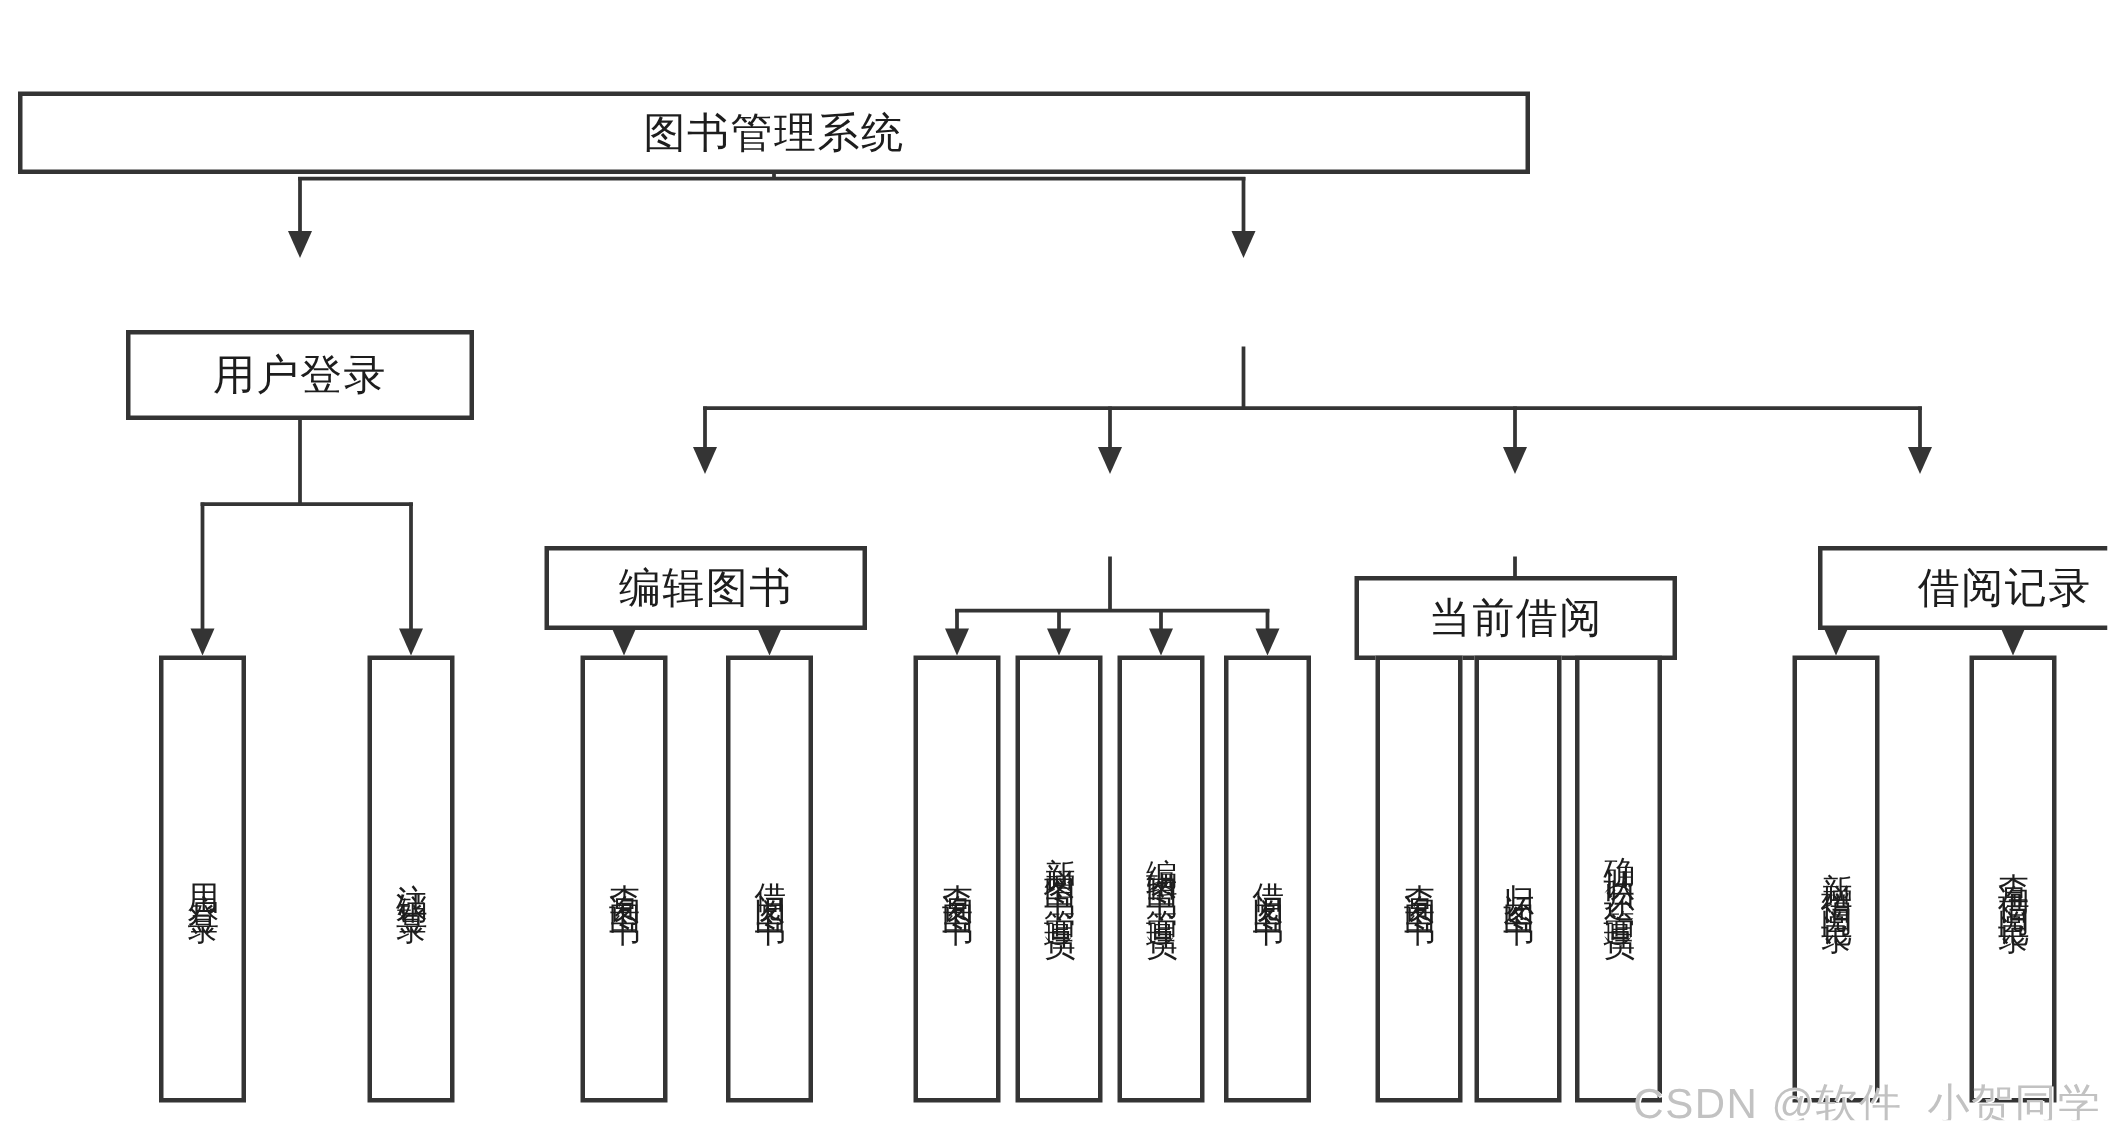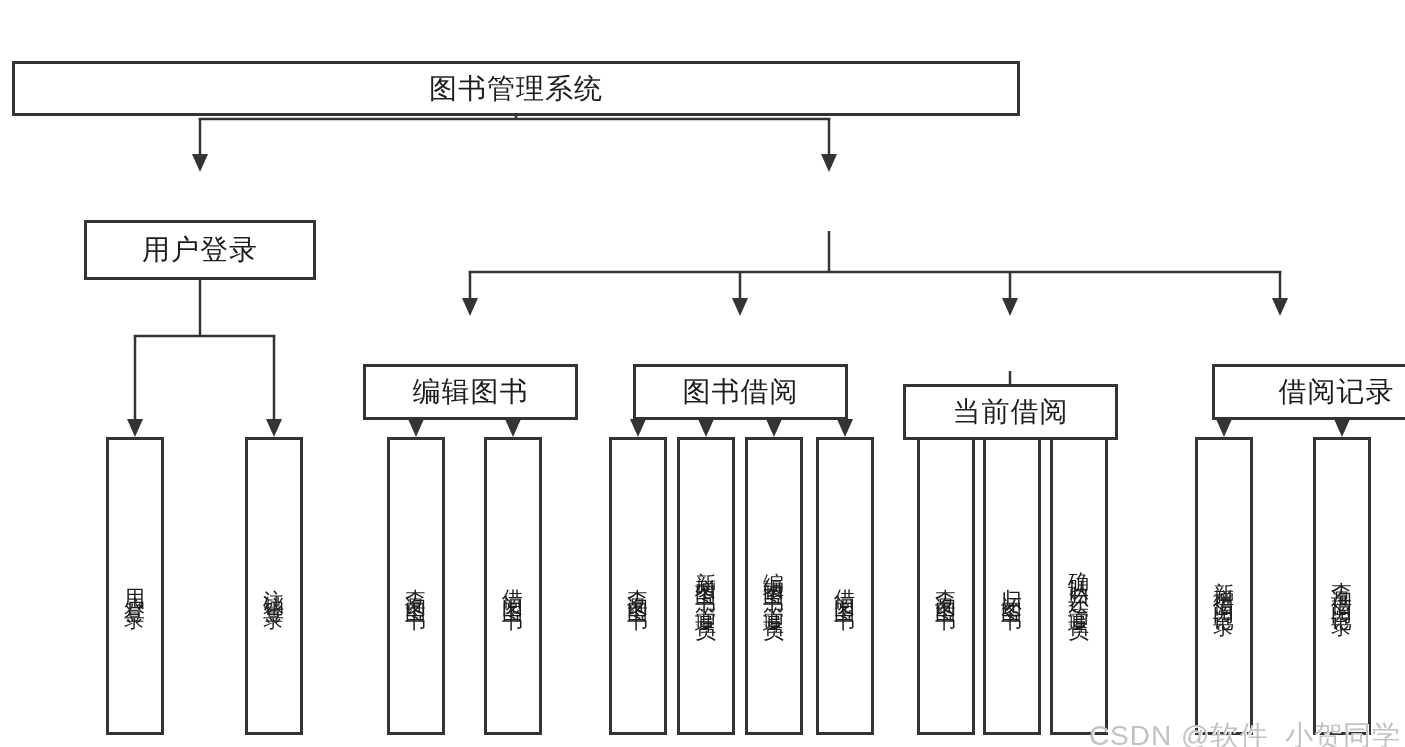--- a/index.html
+++ b/index.html
@@ -130,23 +130,20 @@
     <span>图书管理系统</span>
   </div>
 
   <div class="box hbox" style="left:84px;top:172px;width:232px;height:60px">
     <span>用户登录</span>
   </div>
 
   <div class="box hbox" style="left:363px;top:316px;width:215px;height:56px">
     <span>编辑图书</span>
   </div>
-  <div class="box hbox" style="left:633px;top:316px;width:215px;height:56px">
-    <span>图书借阅</span>
-  </div>
   <div class="box hbox" style="left:903px;top:336px;width:215px;height:56px">
     <span>当前借阅</span>
   </div>
   <div class="box hbox" style="left:1212px;top:316px;width:249px;height:56px">
     <span>借阅记录</span>
   </div>
 
   <div class="box" style="left:106px;top:437px;width:58px;height:298px">
     <span class="vtext">用户登录</span>
   </div>

